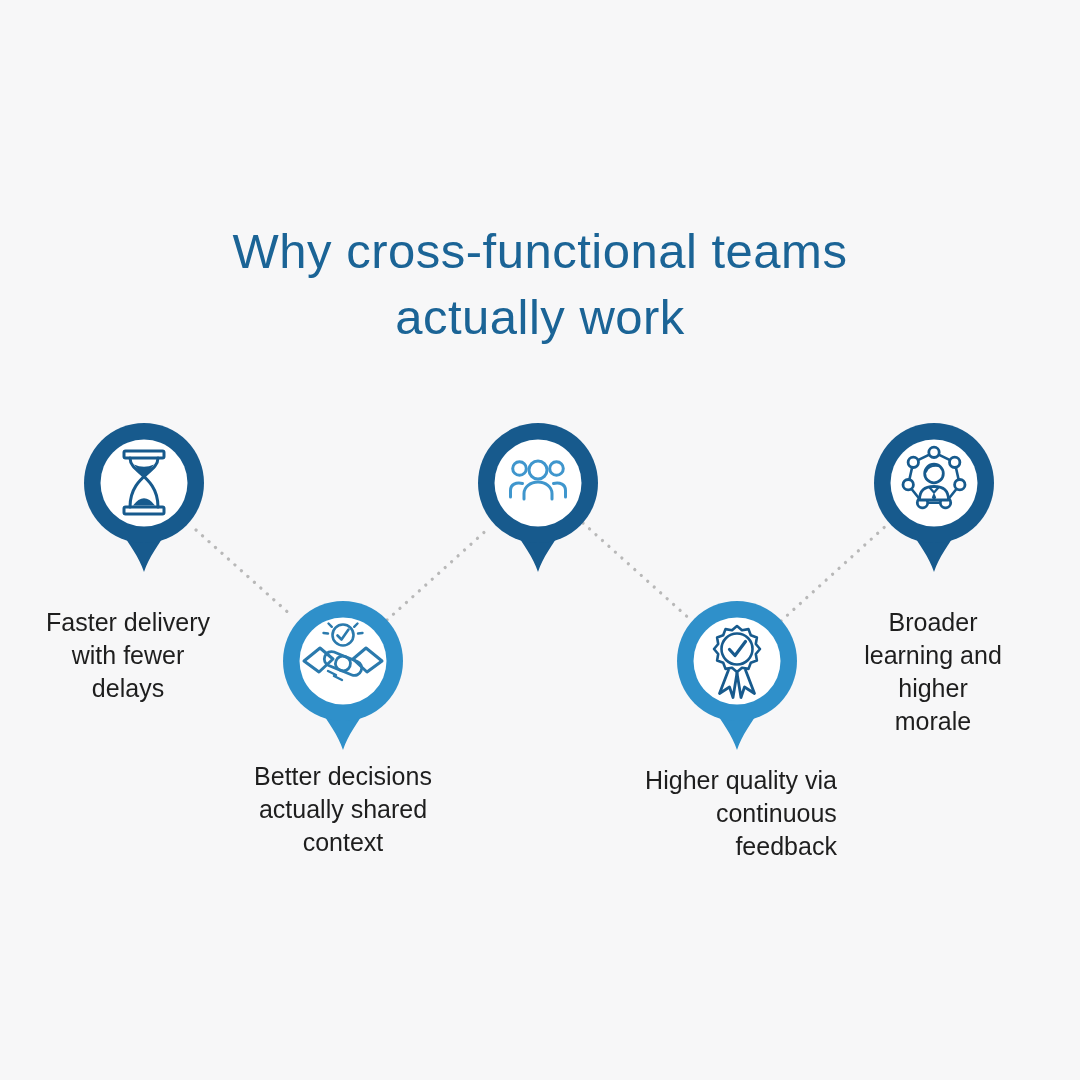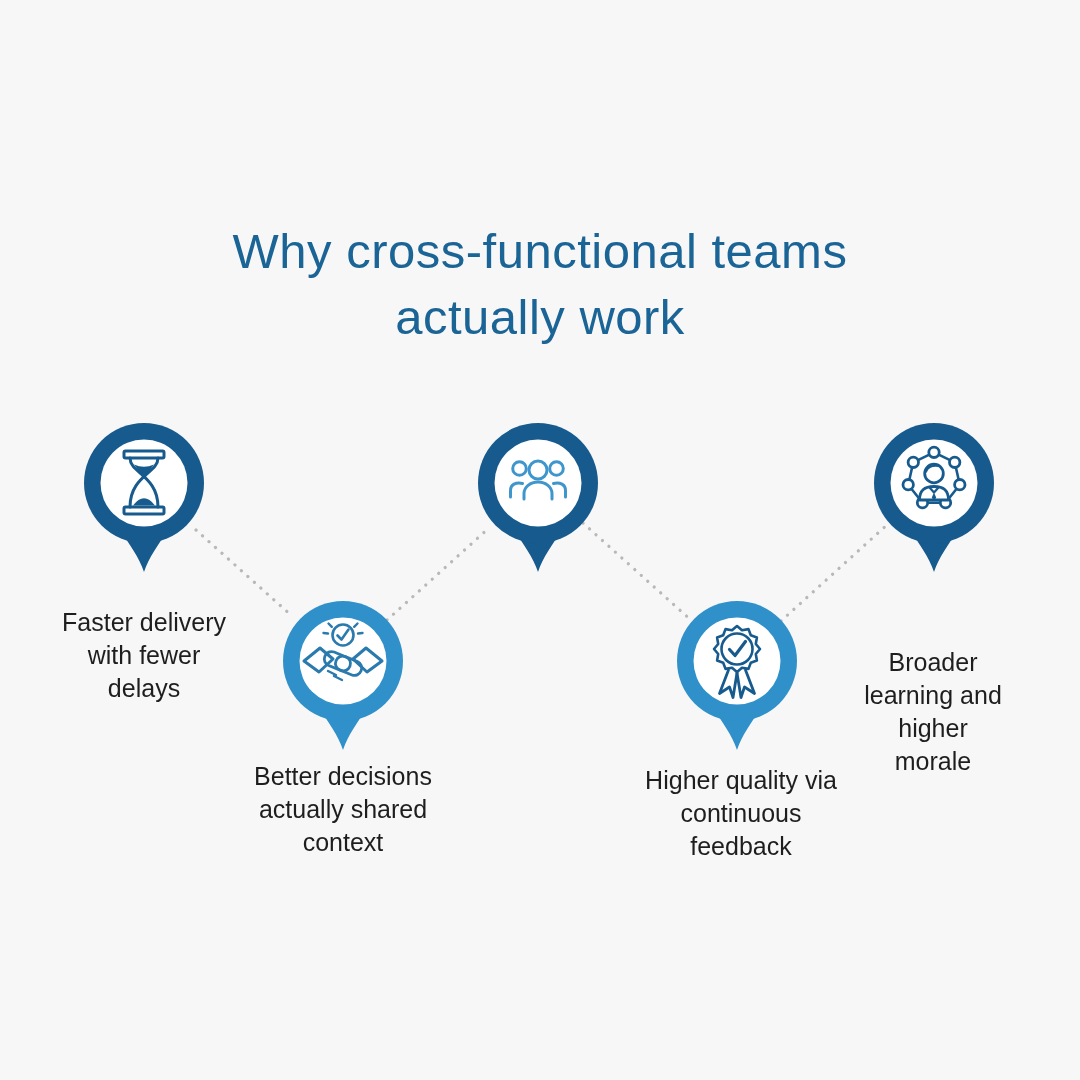--- a/index.html
+++ b/index.html
@@ -149,26 +149,26 @@
         <circle class="ln ic-dark fill-white" cx="85.7" cy="41.3" r="5.2" stroke-width="2.8"></circle>
         <path class="ln ic-dark fill-white" stroke-width="2.8" d="M50.5 79 C50.5 68.5 56 65.5 65 65.5 C74 65.5 79.5 68.5 79.5 79 Z"></path>
         <path class="ln ic-dark" stroke-width="2.2" d="M60.5 66.5 L65 71.5 L69.5 66.5"></path>
         <path class="fill-dark" d="M65 71.5 L62.8 76.5 L65 80 L67.2 76.5 Z"></path>
         <circle class="ln ic-dark fill-white" cx="65" cy="52.5" r="9.3" stroke-width="2.8"></circle>
         <path class="ln ic-dark" stroke-width="2.2" d="M57 50.5 Q60 43.5 70 45"></path>
       </g>
     </svg>
   </div>
 
-  <div class="label" style="left:144px; top:606px;">Faster delivery
+  <div class="label" style="left:128px; top:606px;">Faster delivery
 with fewer
 delays</div>
   <div class="label" style="left:343px; top:760px;">Better decisions
 actually shared
 context</div>
-  <div class="label" style="left:741px; top:764px;">Higher quality via
+  <div class="label" style="left:741px; top:764px;text-align:right;">Higher quality via
 continuous
 feedback</div>
-  <div class="label" style="left:933px; top:606px;margin-top:40px;">Broader
+  <div class="label" style="left:933px; top:606px;">Broader
 learning and
 higher morale</div>
 
 </div>
 
 </body></html>

